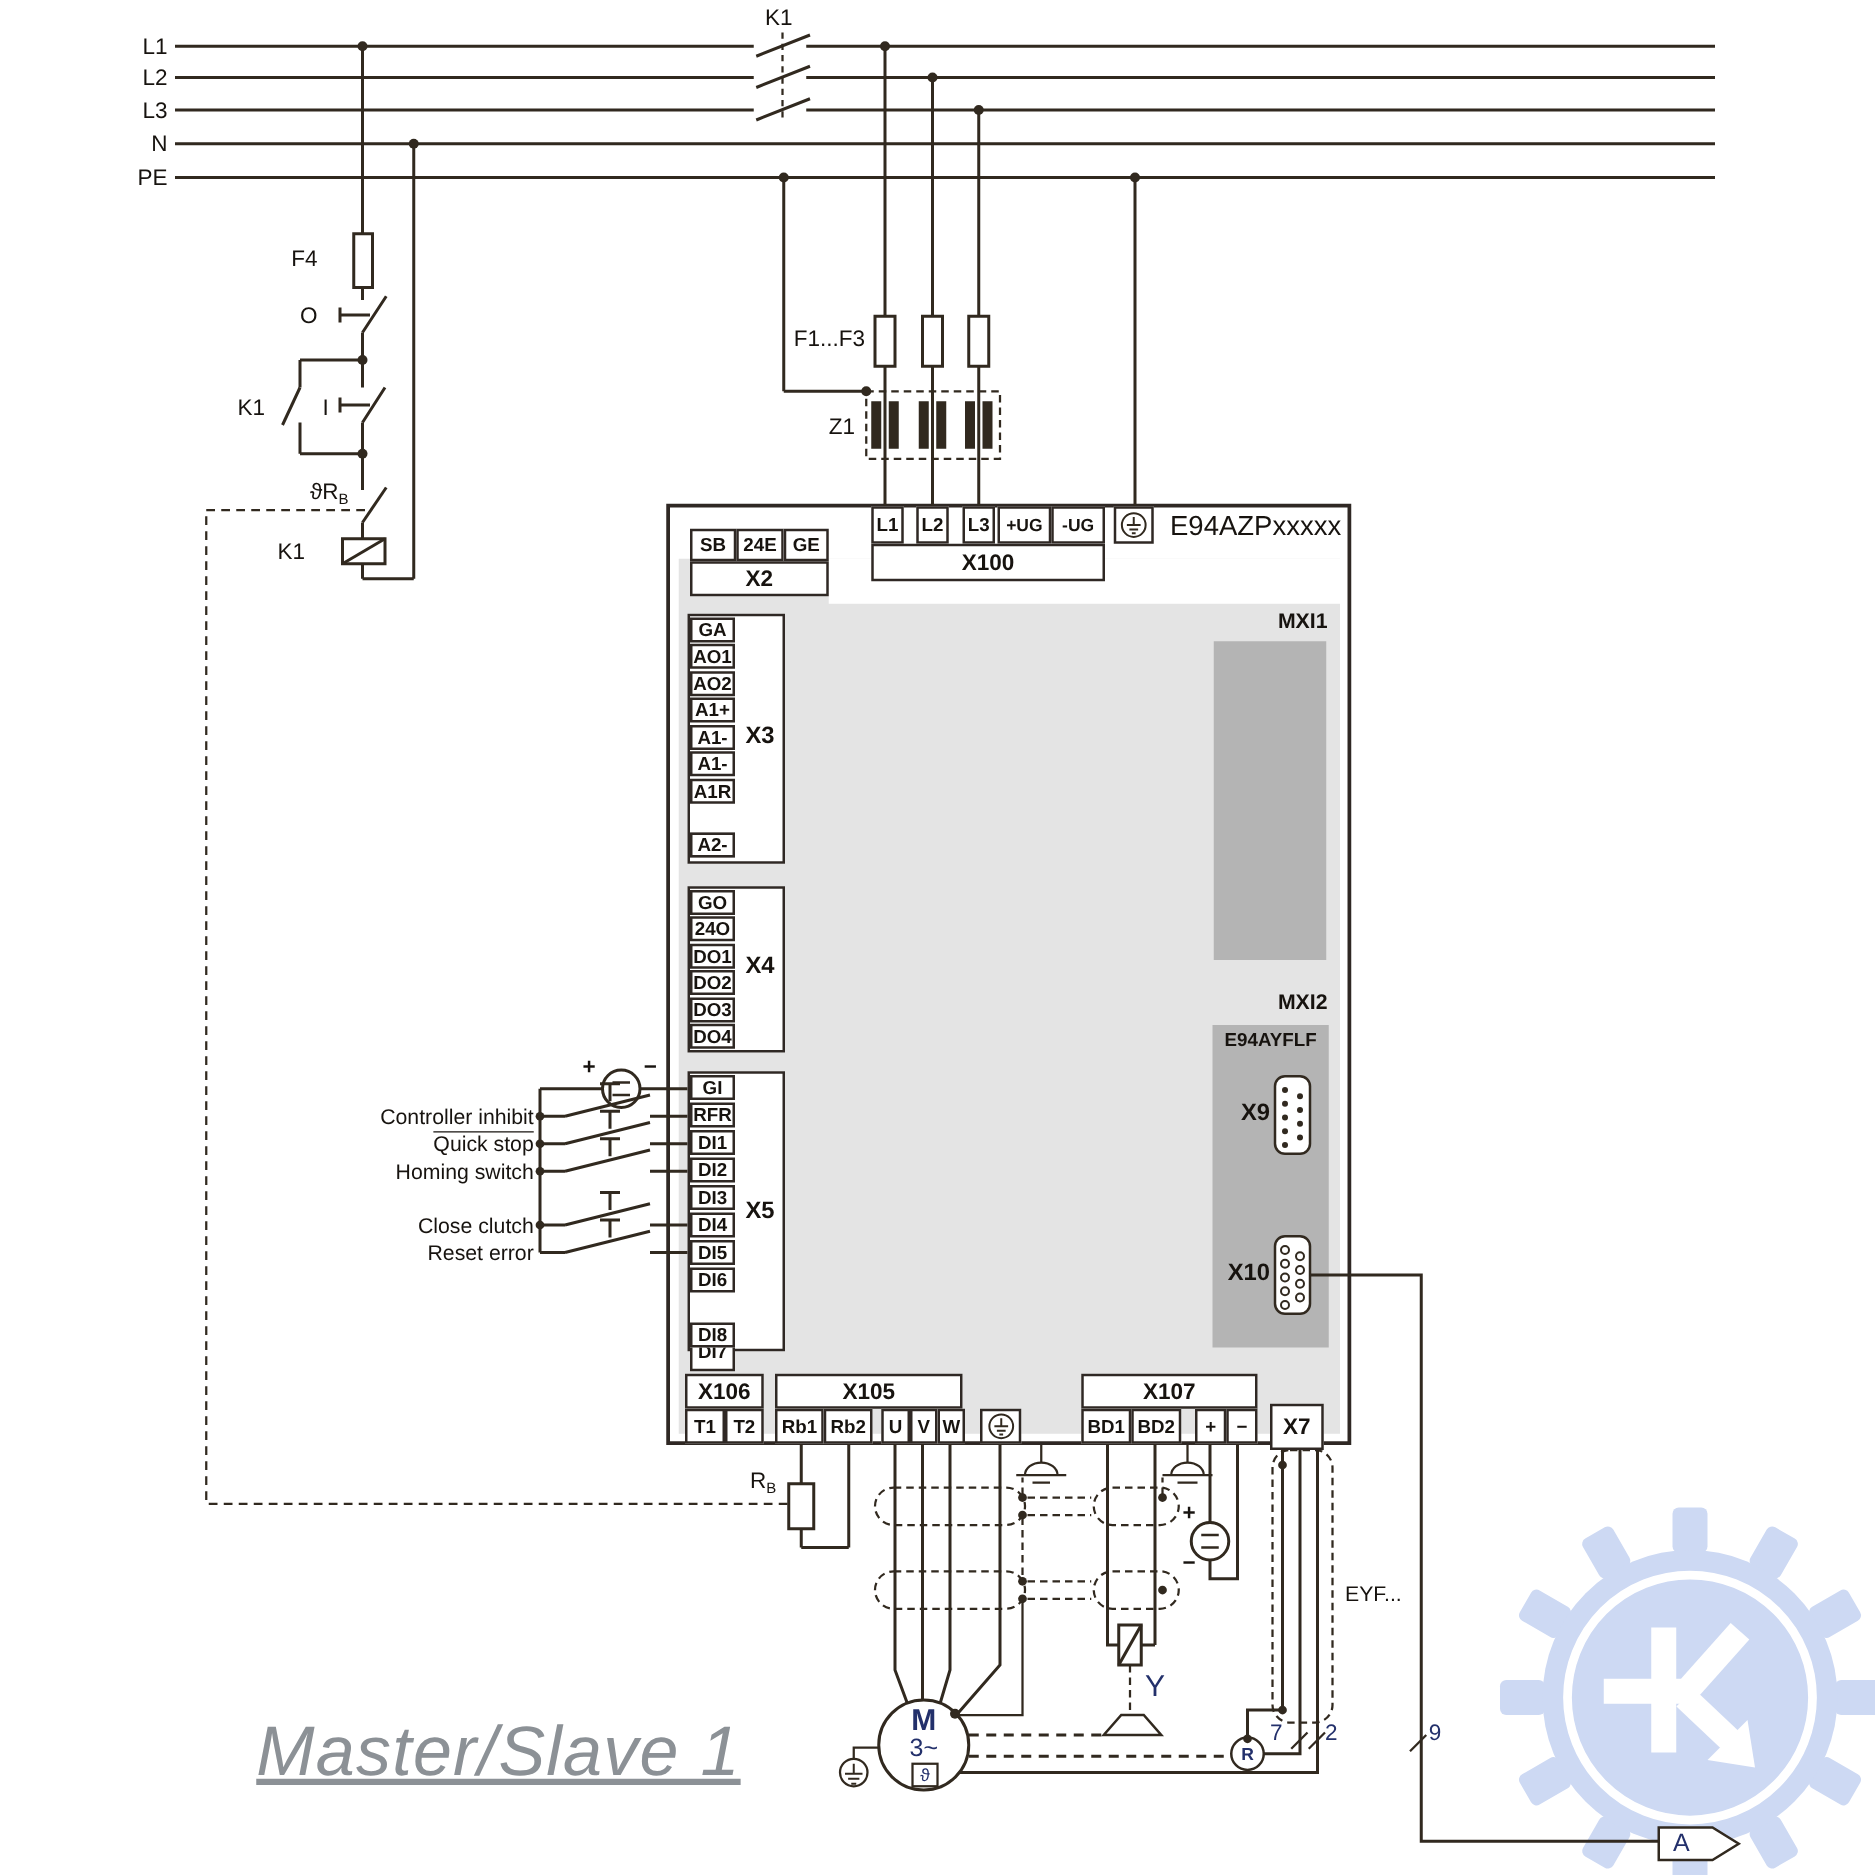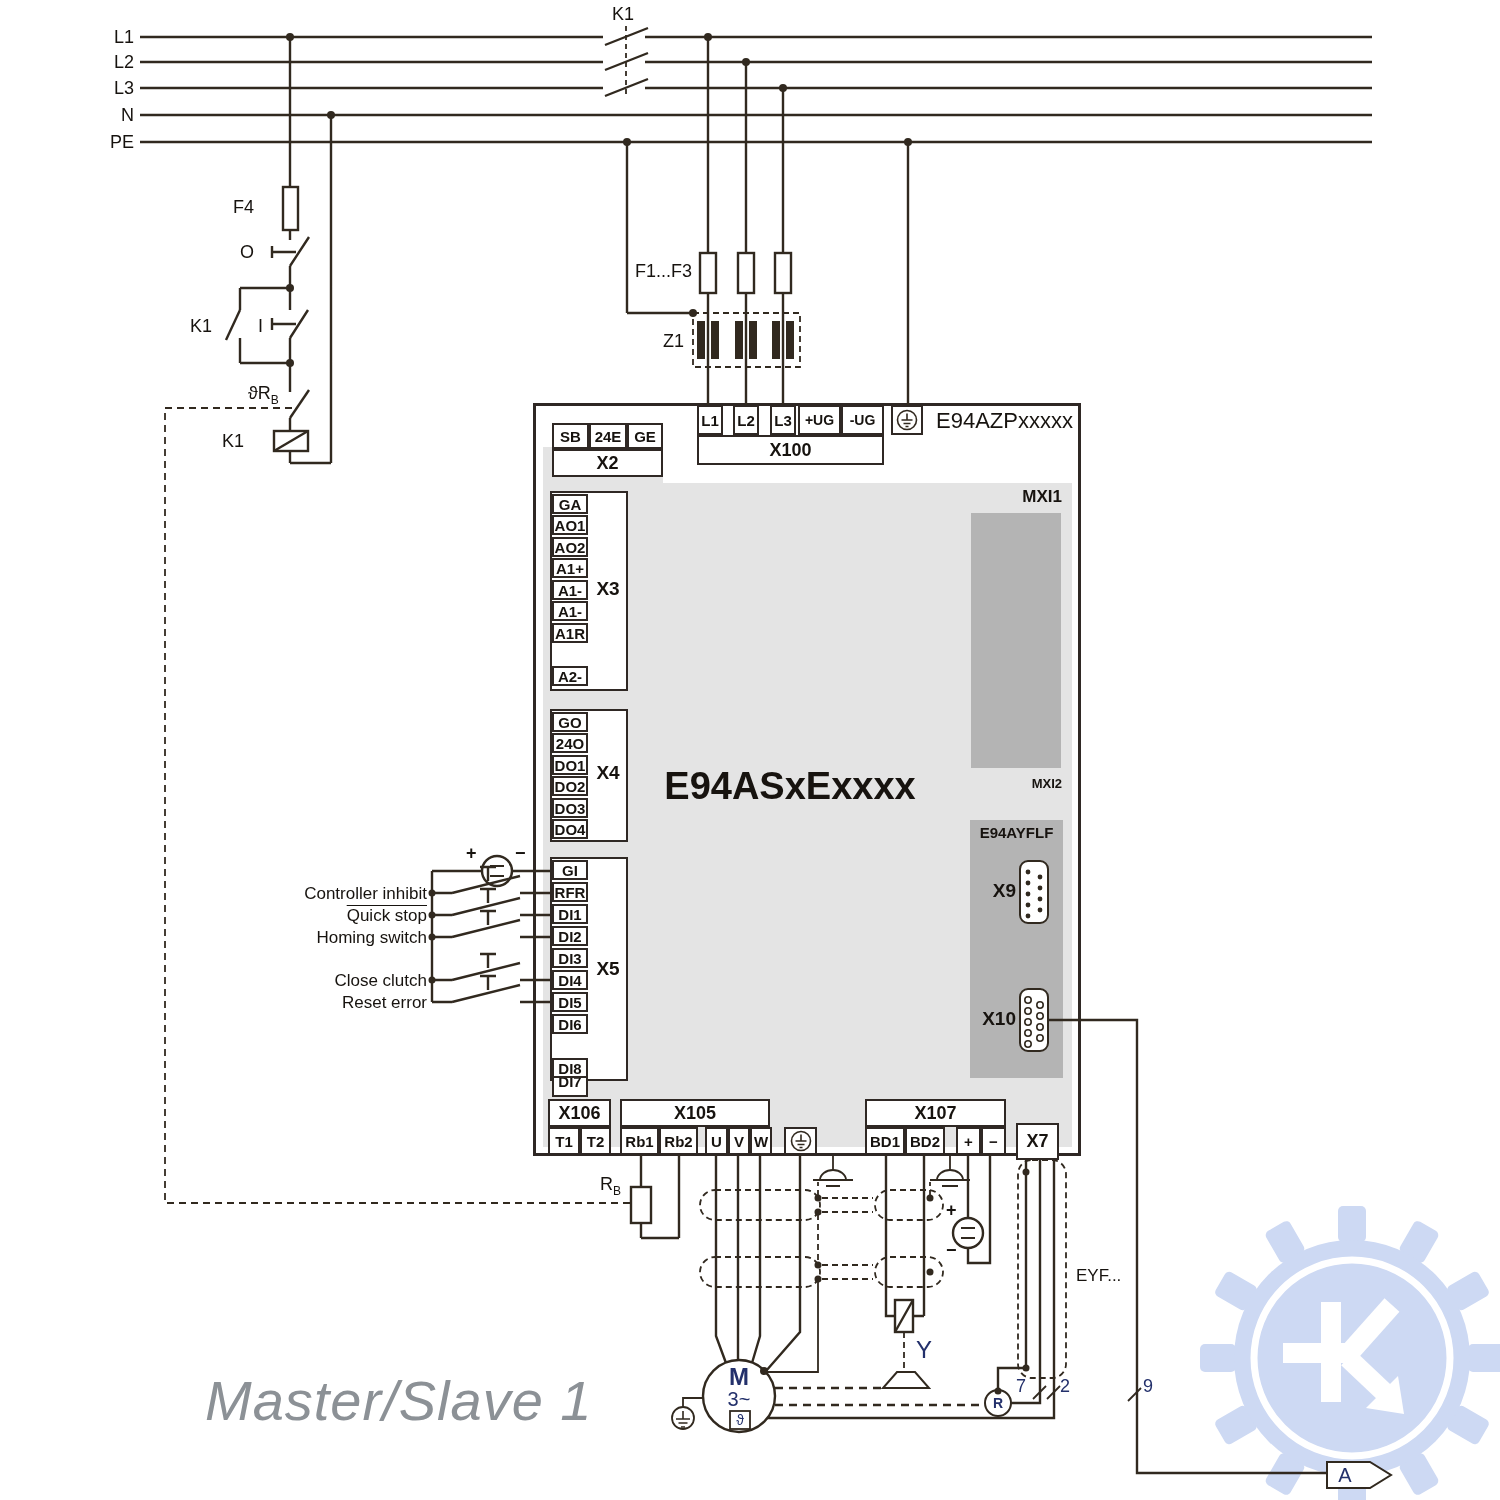--- a/index.html
+++ b/index.html
@@ -247,23 +247,22 @@
   <div class="lbl" style="left:258px;top:316px;">I</div>
   <div class="lbl" style="left:248px;top:383px;">
     <span>ϑR</span><sub class="sb">B</sub>
   </div>
   <div class="lbl rt" style="left:210px;top:431px;width:34px;">K1</div>
 
   <div class="lbl rt" style="left:610px;top:261px;width:82px;">F1...F3</div>
   <div class="lbl rt" style="left:650px;top:331px;width:34px;">Z1</div>
 
   <div class="lbl" style="left:936px;top:408px;font-size:22px;">E94AZPxxxxx</div>
-  <div class="lbl ctr b" style="left:600px;top:763px;width:380px;height:46px;font-size:38px;">E94ASxExxxx</div>
   <div class="lbl rt b" style="left:986px;top:487px;width:76px;font-size:17px;">MXI1</div>
-  <div class="lbl rt b" style="left:986px;top:776px;width:76px;font-size:13px;">MXI2</div>
+  <div class="lbl rt b" style="left:986px;top:792px;width:76px;font-size:17px;">MXI2</div>
   <div class="lbl ctr b" style="left:970px;top:824px;width:93px;font-size:15px;">E94AYFLF</div>
   <div class="lbl rt b" style="left:978px;top:880px;width:38px;font-size:19px;">X9</div>
   <div class="lbl rt b" style="left:966px;top:1008px;width:50px;font-size:19px;">X10</div>
 
   <div class="cell" style="left:697px;top:405px;width:26px;height:30px;">L1</div>
   <div class="cell" style="left:733px;top:405px;width:26px;height:30px;">L2</div>
   <div class="cell" style="left:770px;top:405px;width:26px;height:30px;">L3</div>
   <div class="cell" style="left:798px;top:405px;width:43px;height:30px;font-size:14px;">+UG</div>
   <div class="cell" style="left:841px;top:405px;width:43px;height:30px;font-size:14px;">-UG</div>
   <div class="cell hdrcell" style="left:697px;top:435px;width:187px;height:30px;">X100</div>
@@ -355,15 +354,15 @@
   <div class="lbl b" style="left:946px;top:1240px;">−</div>
   <div class="lbl navy" style="left:1016px;top:1376px;">7</div>
   <div class="lbl navy" style="left:1060px;top:1376px;">2</div>
   <div class="lbl navy" style="left:1143px;top:1376px;">9</div>
   <div class="lbl ctr b navy" style="left:725px;top:1364px;width:28px;height:26px;font-size:24px;z-index:4;">M</div>
   <div class="lbl ctr navy" style="left:721px;top:1388px;width:36px;height:22px;font-size:20px;">3~</div>
   <div class="lbl ctr navy" style="left:731px;top:1411px;width:18px;height:18px;font-size:14px;">ϑ</div>
   <div class="lbl ctr b navy" style="left:989px;top:1394px;width:18px;height:18px;font-size:14px;">R</div>
   <div class="lbl ctr navy" style="left:1331px;top:1463px;width:28px;height:24px;font-size:20px;">A</div>
 
-  <div class="caption" style="left:205px;top:1368px;">Master/Slave 1</div>
+  <div class="caption" style="left:205px;top:1368px;text-decoration:underline;">Master/Slave 1</div>
 
 </div>
 
 </body></html>

